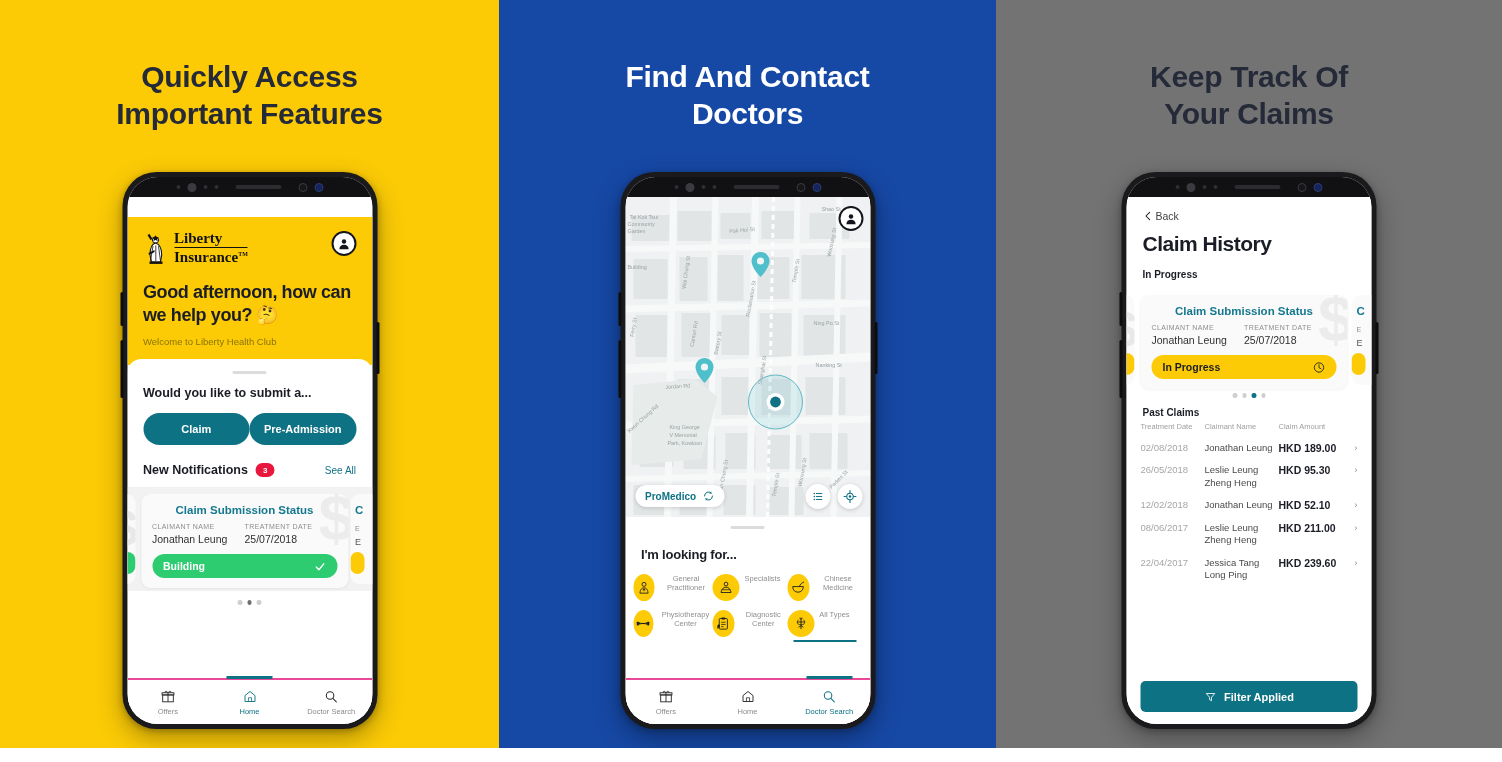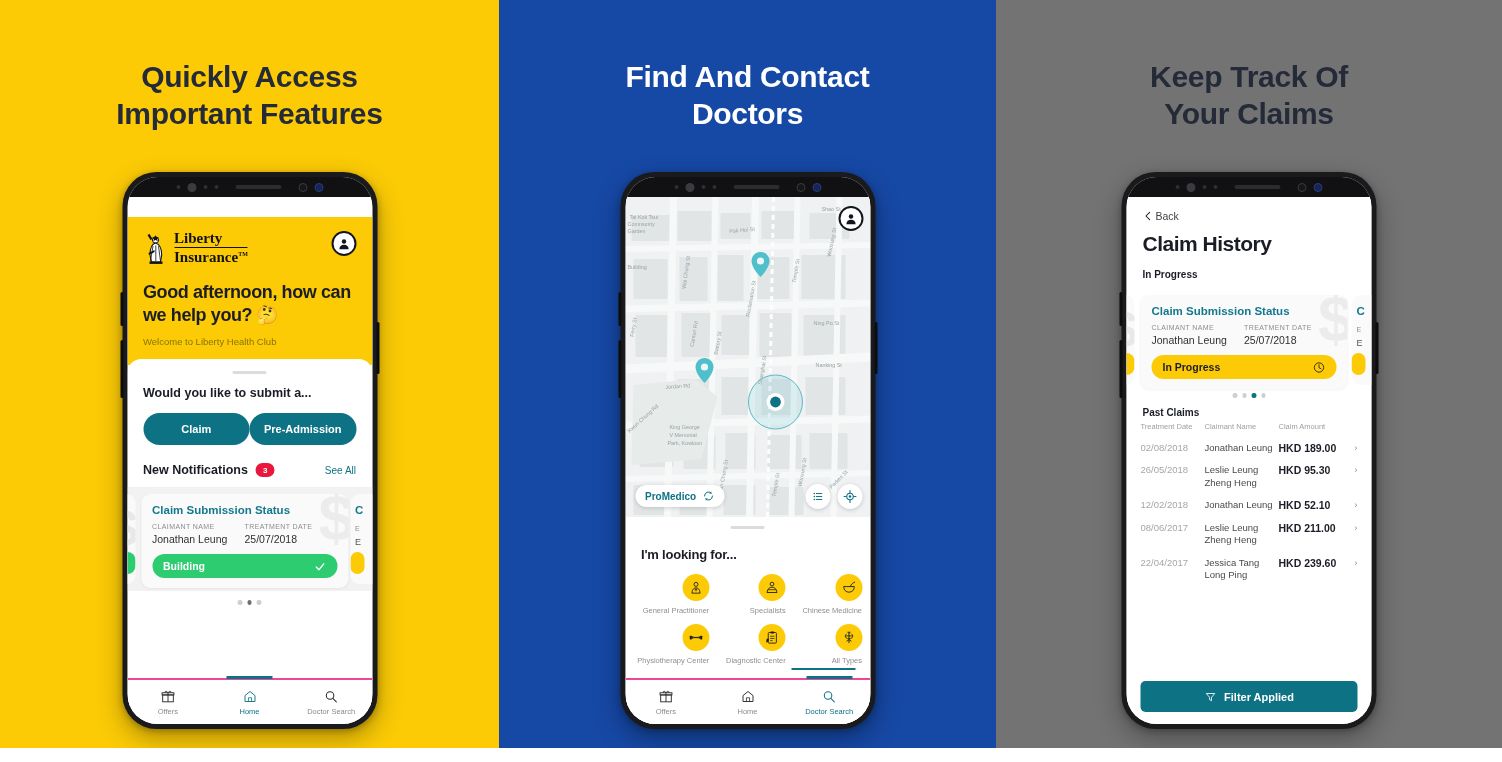--- a/index.html
+++ b/index.html
@@ -99,21 +99,21 @@
   .ctrack { display: flex; gap: 8px; padding-left: -8px; }
   .ccard {
     position: relative; flex: 0 0 207px; background: #FAFAFA;
     border-radius: 9px; padding: 10px 11px; overflow: hidden;
     box-shadow: 0 1px 3px rgba(0,0,0,.05);
   }
   .ccard .wm {
     position: absolute; right: -6px; top: -8px; font-size: 64px;
     color: #ececec; font-weight: bold; line-height: 1;
   }
-  .ccard h5 { font-size: 11.5px; font-weight: bold; color: #15788F; position: relative; }
+  .ccard h5 { font-size: 11.5px; font-weight: bold; color: #15788F; position: relative; text-align: center; }
   .ckv { display: flex; margin-top: 7px; position: relative; }
   .ckv .col { width: 50%; }
   .ckv .lbl { font-size: 7px; color: #8d8d8d; letter-spacing: .4px; }
   .ckv .val { font-size: 10.5px; color: #303030; margin-top: 3px; }
   .pill {
     position: relative; margin-top: 9px; height: 24px; border-radius: 13px;
     display: flex; align-items: center; padding: 0 11px;
     font-size: 10.5px; font-weight: bold; color: #1b1d26;
   }
   .pill.green { background: #2ECC71; color: #fff; }
@@ -170,21 +170,21 @@
   }
   .mapbtns { position: absolute; right: 8px; bottom: 8px; display: flex; gap: 7px; z-index: 5; }
   .mapbtn {
     width: 25px; height: 25px; border-radius: 50%; background: #fff;
     display: flex; align-items: center; justify-content: center;
     box-shadow: 0 1px 4px rgba(0,0,0,.18);
   }
   .lower { position: relative; background: #fff; padding-top: 7px; height: calc(100% - 320px); }
   .lower h3 { font-size: 13px; font-weight: bold; color: #1b1d26; padding: 6px 16px 0; letter-spacing: -0.2px; }
   .cats { display: grid; grid-template-columns: repeat(3,1fr); row-gap: 9px; margin-top: 12px; padding: 0 8px; }
-  .cat { display: flex; flex-direction: column; align-items: flex-end; gap: 5px; position: relative; }
+  .cat { display: flex; align-items: flex-start; gap: 5px; position: relative; }
   .cat .circ {
     width: 27px; height: 27px; border-radius: 50%; background: #FCCB06;
     display: flex; align-items: center; justify-content: center;
   }
   .cat span { font-size: 7.5px; color: #909090; text-align: center; }
   .cat.sel:after { content:""; position:absolute; bottom:-5px; left:8%; right:8%; height:2px; background:#0E7285; }
 
   
   .p3 .app { background: #fff; }
   .backrow { display: flex; align-items: center; gap: 2px; padding: 12px 16px 0; }

